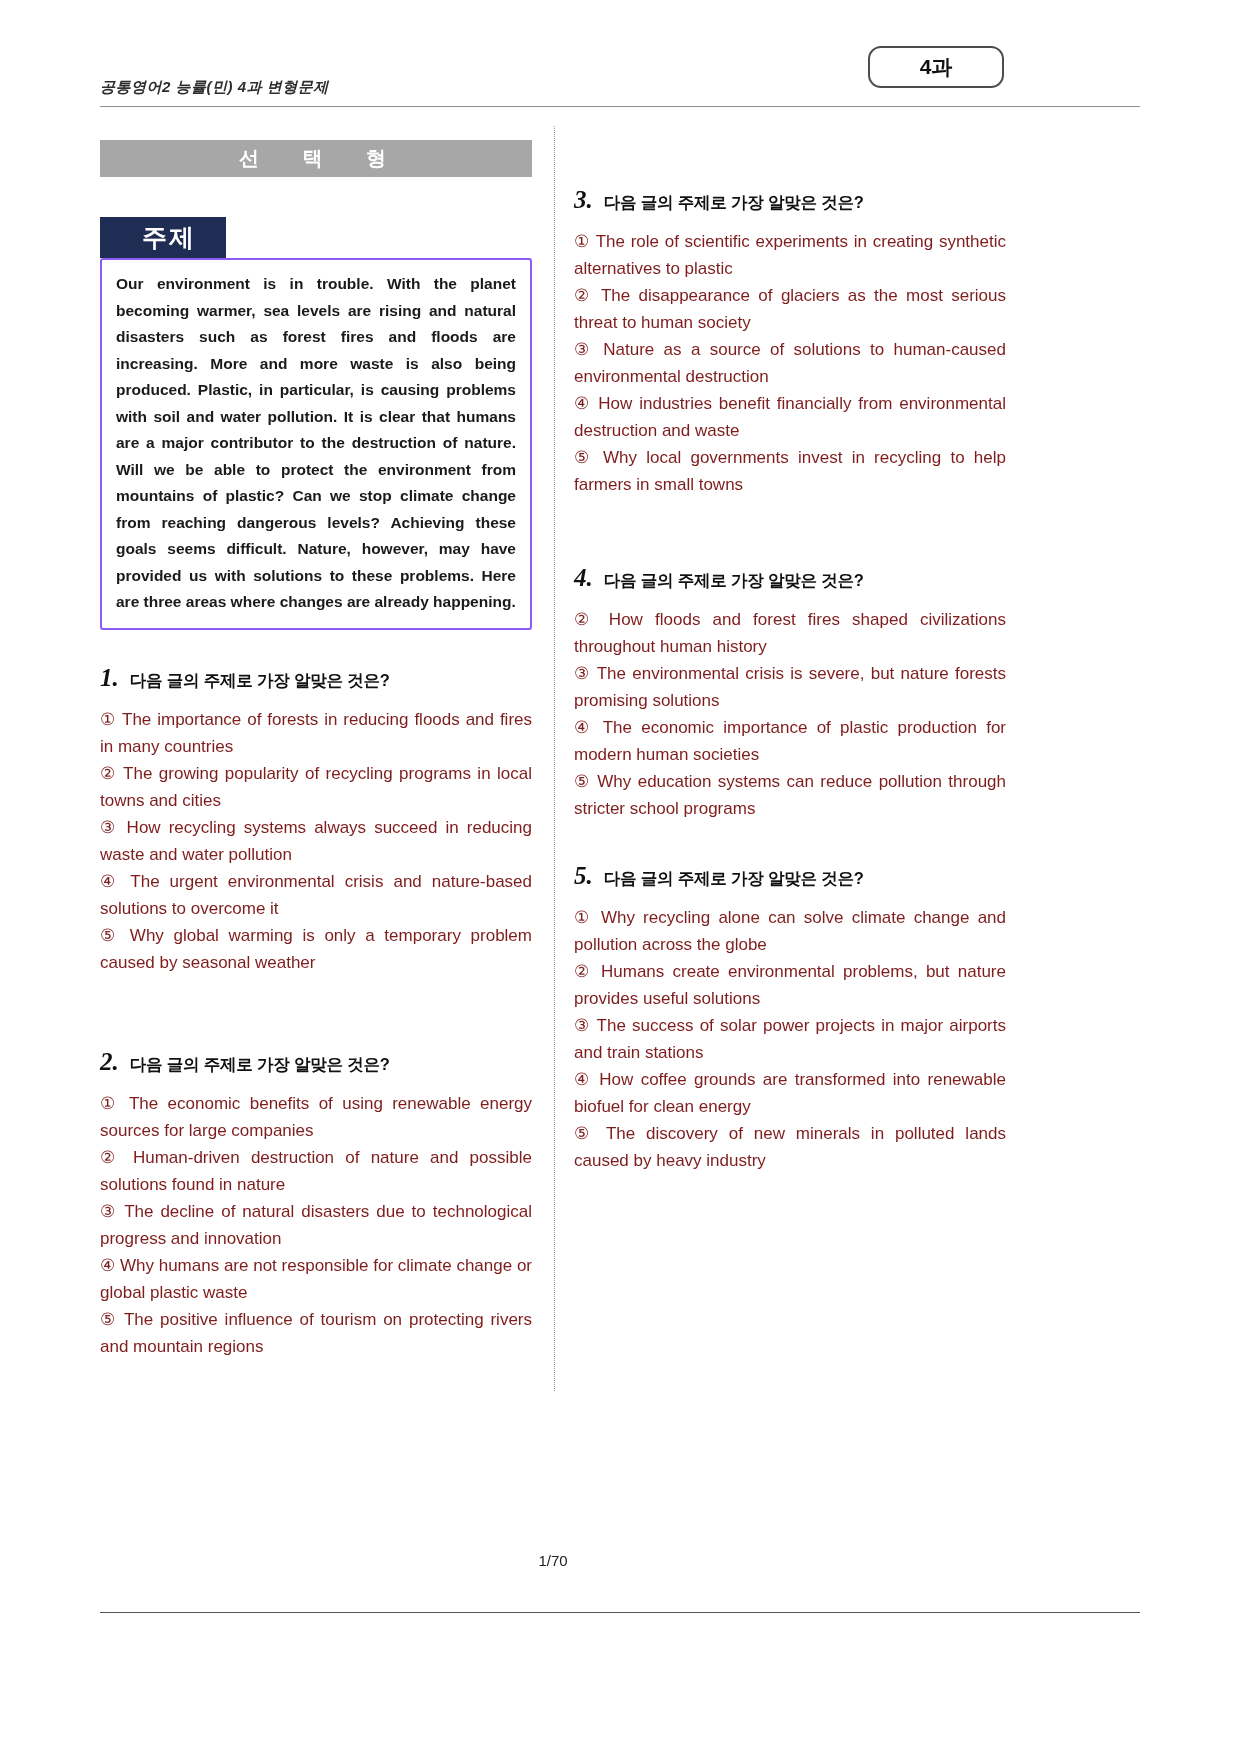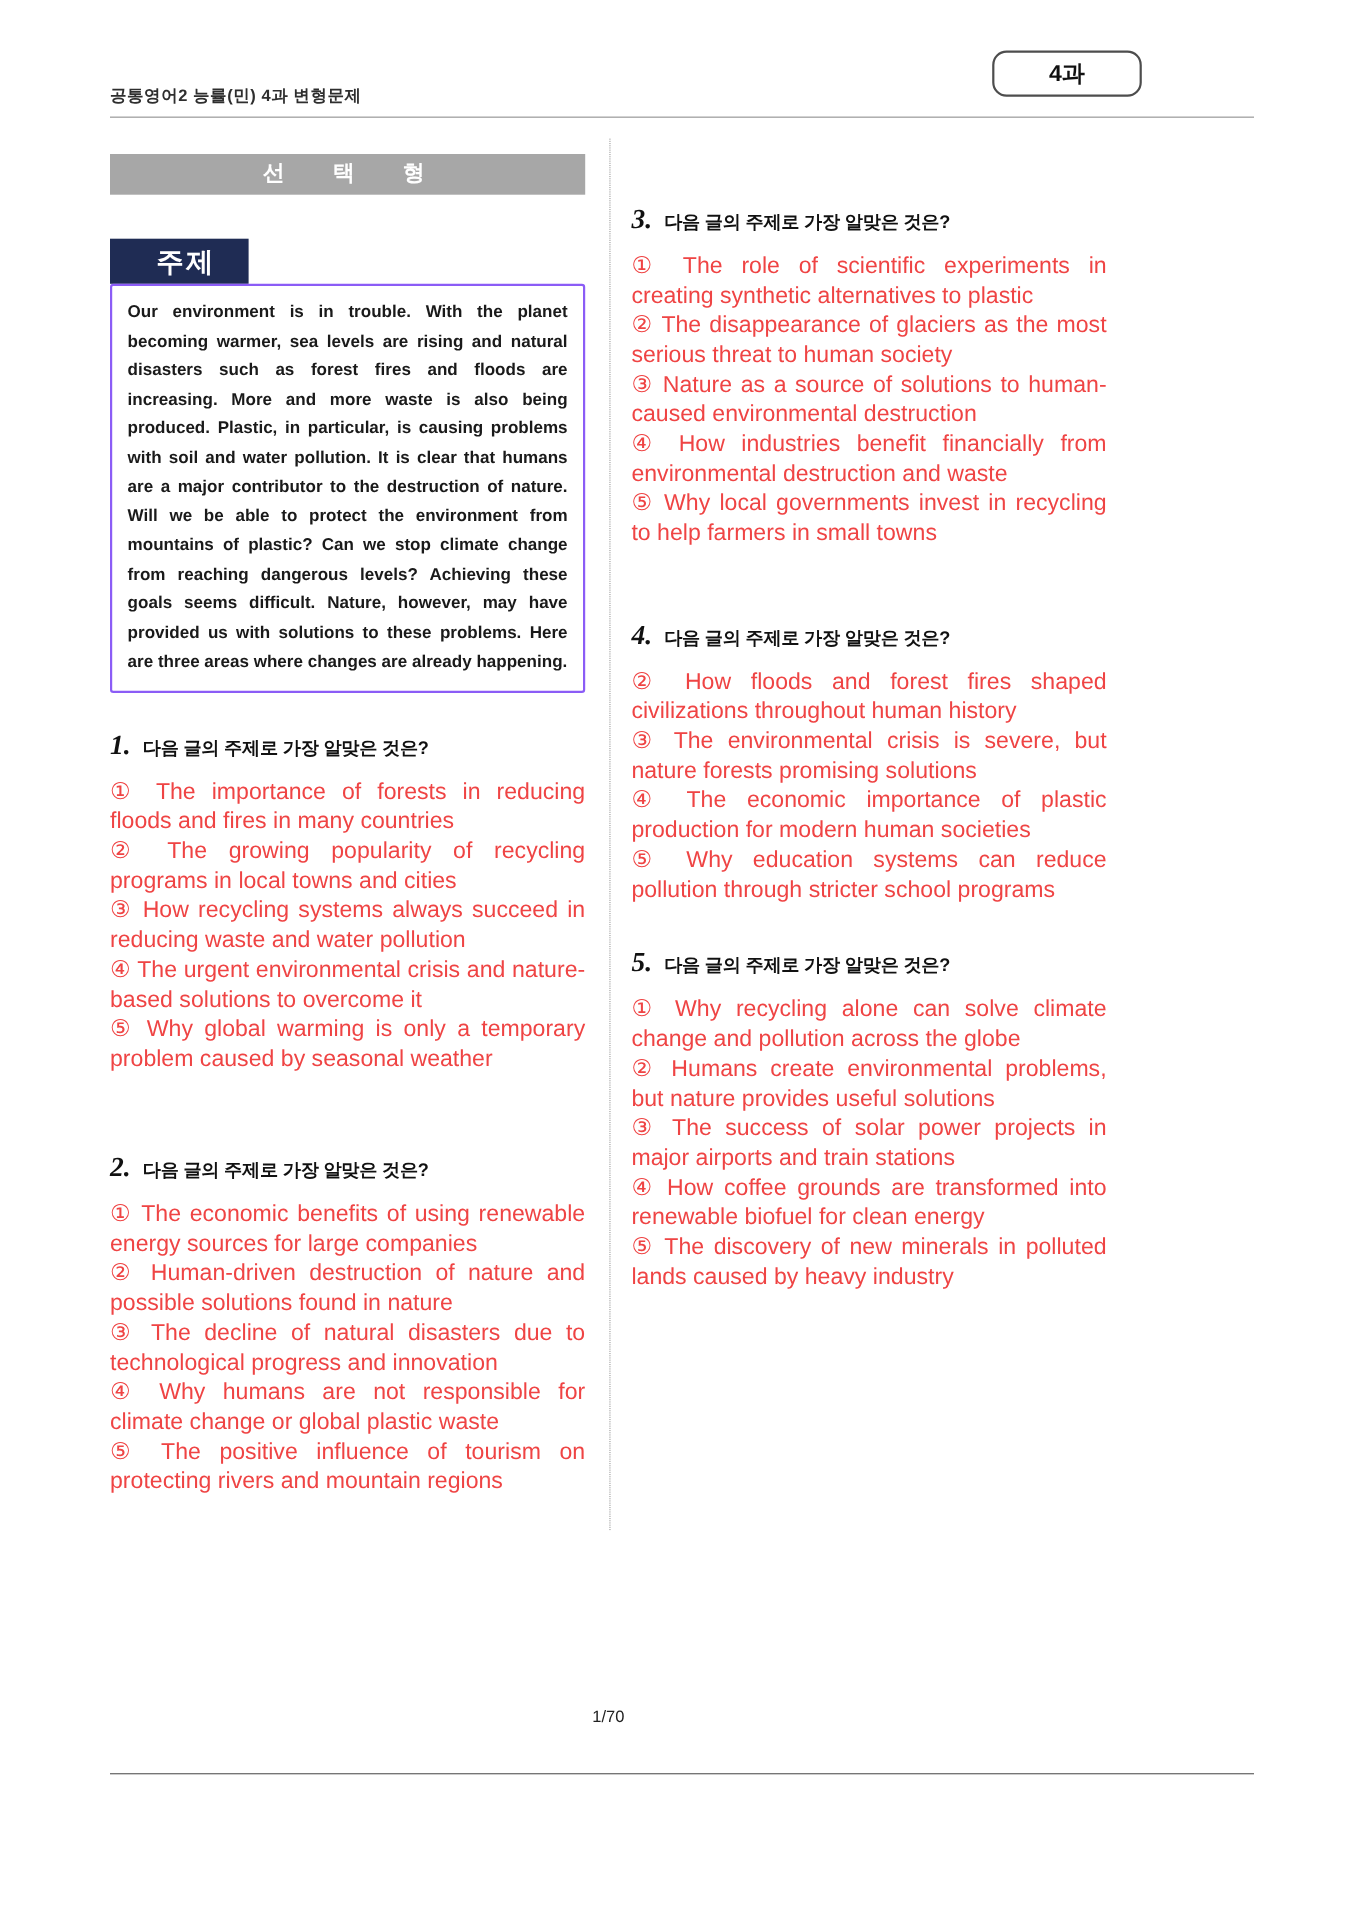--- a/index.html
+++ b/index.html
@@ -12,34 +12,35 @@
   .page {
     position:relative;
     width:1240px;
     height:1752px;
     background:#ffffff;
     overflow:hidden;
   }
   
   .unit-badge {
     position:absolute;
-    left:902px; top:46px;
+    left:868px; top:46px;
     width:136px; height:42px;
     border:2px solid #4d4d4d;
     border-radius:13px;
     display:flex; align-items:center; justify-content:center;
     font-size:21px; font-weight:bold; color:#111;
     background:#fff;
   }
   
   .header-title {
     position:absolute;
     left:100px; top:78px;
     font-size:15px; font-weight:bold; color:#2e2e2e;
     letter-spacing:0.5px;
+    font-style:italic;
   }
   .header-rule {
     position:absolute;
     left:100px; top:106px;
     width:1040px; height:0;
     border:none; border-top:1px solid #8f8f8f;
   }
   
   .columns {
     position:absolute;
@@ -106,24 +107,24 @@
     margin-right:11px;
     color:#111;
   }
   .q-prompt {
     font-size:16.5px;
     font-weight:bold;
     color:#111;
     letter-spacing:-0.2px;
   }
   .option {
-    font-size:21px;
+    font-size:17px;
     line-height:27px;
     text-align:justify;
-    color:#ef4444;
+    color:#7f1d1d;
   }
   .q2 { margin-top:72px; }
   .right .question:first-child { margin-top:60px; }
   .q4 { margin-top:66px; }
   .q5 { margin-top:40px; }
   
   .footer-rule {
     position:absolute;
     left:100px; top:1612px;
     width:1040px; height:0;

